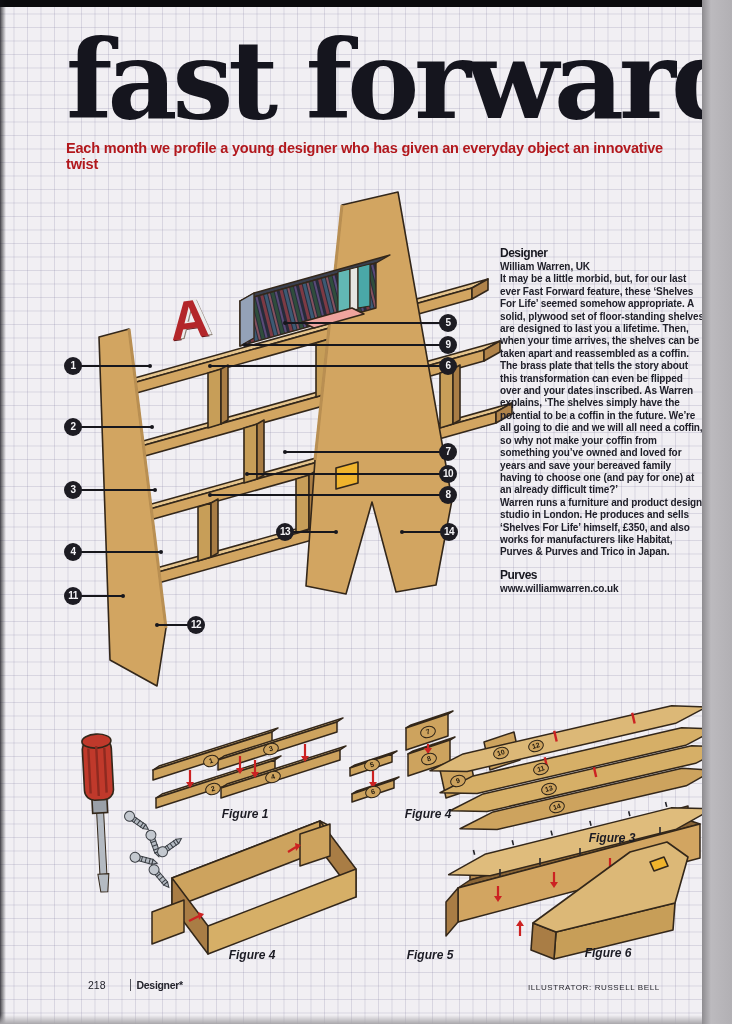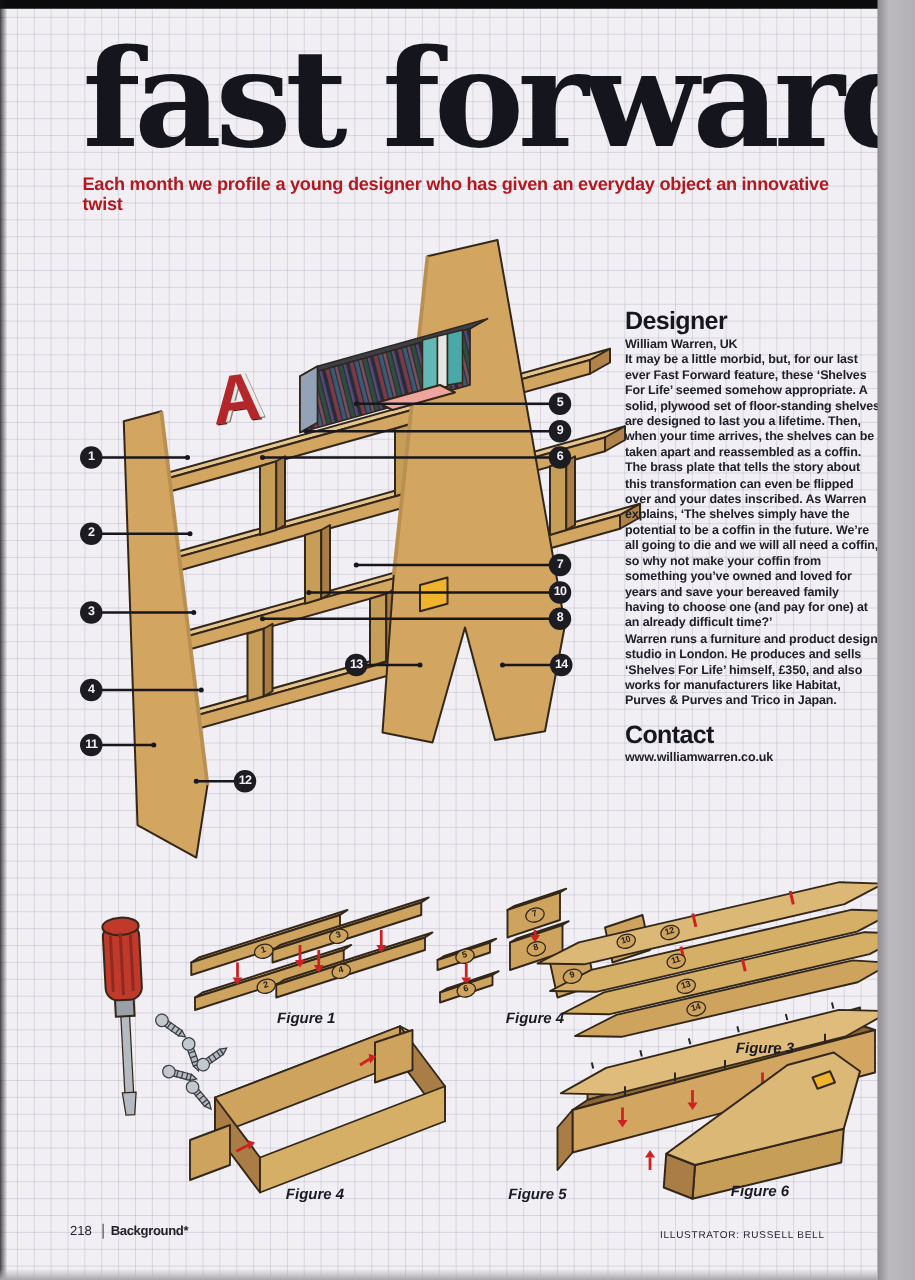--- a/index.html
+++ b/index.html
@@ -24,33 +24,33 @@
     left:66px;top:140px;margin:0;width:620px;
     font-size:14.5px;font-weight:bold;color:#b2181d;letter-spacing:-0.2px;
   }
   .bookend{
     left:170px;top:288px;z-index:2;
     font-size:54px;font-weight:bold;color:#b3262a;
     transform:rotate(-8deg) skewX(-4deg);
     text-shadow:3px -1px 0 #ececec, 4px 0 0 #8c7f74, 1px 1px 0 #5a1214;
   }
   .col{left:500px;top:246px;width:204px;color:#1b1b24;}
-  .col h3{font-size:20px;margin:9px 0 1px;letter-spacing:-0.5px;color:#17171f;}
+  .col h3{font-size:12px;margin:9px 0 1px;letter-spacing:-0.5px;color:#17171f;}
   .col section:first-child h3{margin-top:0;}
   .col p{font-size:10px;line-height:12.4px;font-weight:bold;margin:0;letter-spacing:-0.1px;color:#20202a;}
 
   .fig-label{
     position:absolute;z-index:2;transform:translateX(-50%);
     font-size:12px;font-weight:bold;font-style:italic;color:#1b1b24;white-space:nowrap;
   }
   .fl-1{left:245px;top:807px}.fl-2{left:428px;top:807px}.fl-3{left:612px;top:831px}
   .fl-4{left:252px;top:948px}.fl-5{left:430px;top:948px}.fl-6{left:608px;top:946px}
 
   .footer-left{left:56px;top:979px;font-size:10.5px;color:#22222b;}
-  .footer-left .pg{padding-right:8px;border-right:1px solid #55555f;}
+  .footer-left .pg{padding-right:24px;border-right:1px solid #55555f;margin-left:32px;}
   .footer-left .brand{padding-left:6px;font-weight:bold;letter-spacing:-0.3px;}
   .footer-right{left:528px;top:983px;font-size:8px;font-weight:normal;letter-spacing:0.6px;color:#26262e;}
 
   #callouts{position:absolute;left:0;top:0;width:732px;height:1024px;z-index:3;pointer-events:none;}
   .co-line{position:absolute;height:1.5px;background:#17171d;}
   .co-dot{position:absolute;width:4px;height:4px;border-radius:50%;background:#17171d;}
   .co-badge{
     position:absolute;width:18px;height:18px;border-radius:50%;
     background:#1d1c23;color:#f4f3f6;font-size:10px;font-weight:bold;
     text-align:center;line-height:18px;letter-spacing:-0.5px;
@@ -302,34 +302,34 @@
       <h3>Designer</h3>
       <p>William Warren, UK</p>
     </section>
     <section>
       <p>It may be a little morbid, but, for our last ever Fast Forward feature, these ‘Shelves For Life’ seemed somehow appropriate. A solid, plywood set of floor-standing shelves are designed to last you a lifetime. Then, when your time arrives, the shelves can be taken apart and reassembled as a coffin. The brass plate that tells the story about this transformation can even be flipped over and your dates inscribed. As Warren explains, ‘The shelves simply have the potential to be a coffin in the future. We’re all going to die and we will all need a coffin, so why not make your coffin from something you’ve owned and loved for years and save your bereaved family having to choose one (and pay for one) at an already difficult time?’</p>
     </section>
     <section>
       <p>Warren runs a furniture and product design studio in London. He produces and sells ‘Shelves For Life’ himself, £350, and also works for manufacturers like Habitat, Purves &amp; Purves and Trico in Japan.</p>
     </section>
     <section>
-      <h3>Contact</h3>
+      <h3>Purves</h3>
       <p>www.williamwarren.co.uk</p>
     </section>
   </div>
 
   <span class="fig-label fl-1">Figure 1</span>
   <span class="fig-label fl-2">Figure 4</span>
   <span class="fig-label fl-3">Figure 3</span>
   <span class="fig-label fl-4">Figure 4</span>
   <span class="fig-label fl-5">Figure 5</span>
   <span class="fig-label fl-6">Figure 6</span>
 
   <div class="txt footer-left">
-    <span class="pg">218</span><span class="brand">Background*</span>
+    <span class="pg">218</span><span class="brand">Designer*</span>
   </div>
   <div class="txt footer-right">ILLUSTRATOR: RUSSELL BELL</div>
 
   <div id="callouts">
       <div class="co-line" style="left: 73px; top: 365px; width: 77px;"></div>
       <div class="co-dot" style="left: 148px; top: 364px;"></div>
       <div class="co-badge" style="left: 64px; top: 357px;">1</div>
       <div class="co-line" style="left: 73px; top: 426px; width: 79px;"></div>
       <div class="co-dot" style="left: 150px; top: 425px;"></div>
       <div class="co-badge" style="left: 64px; top: 418px;">2</div>

